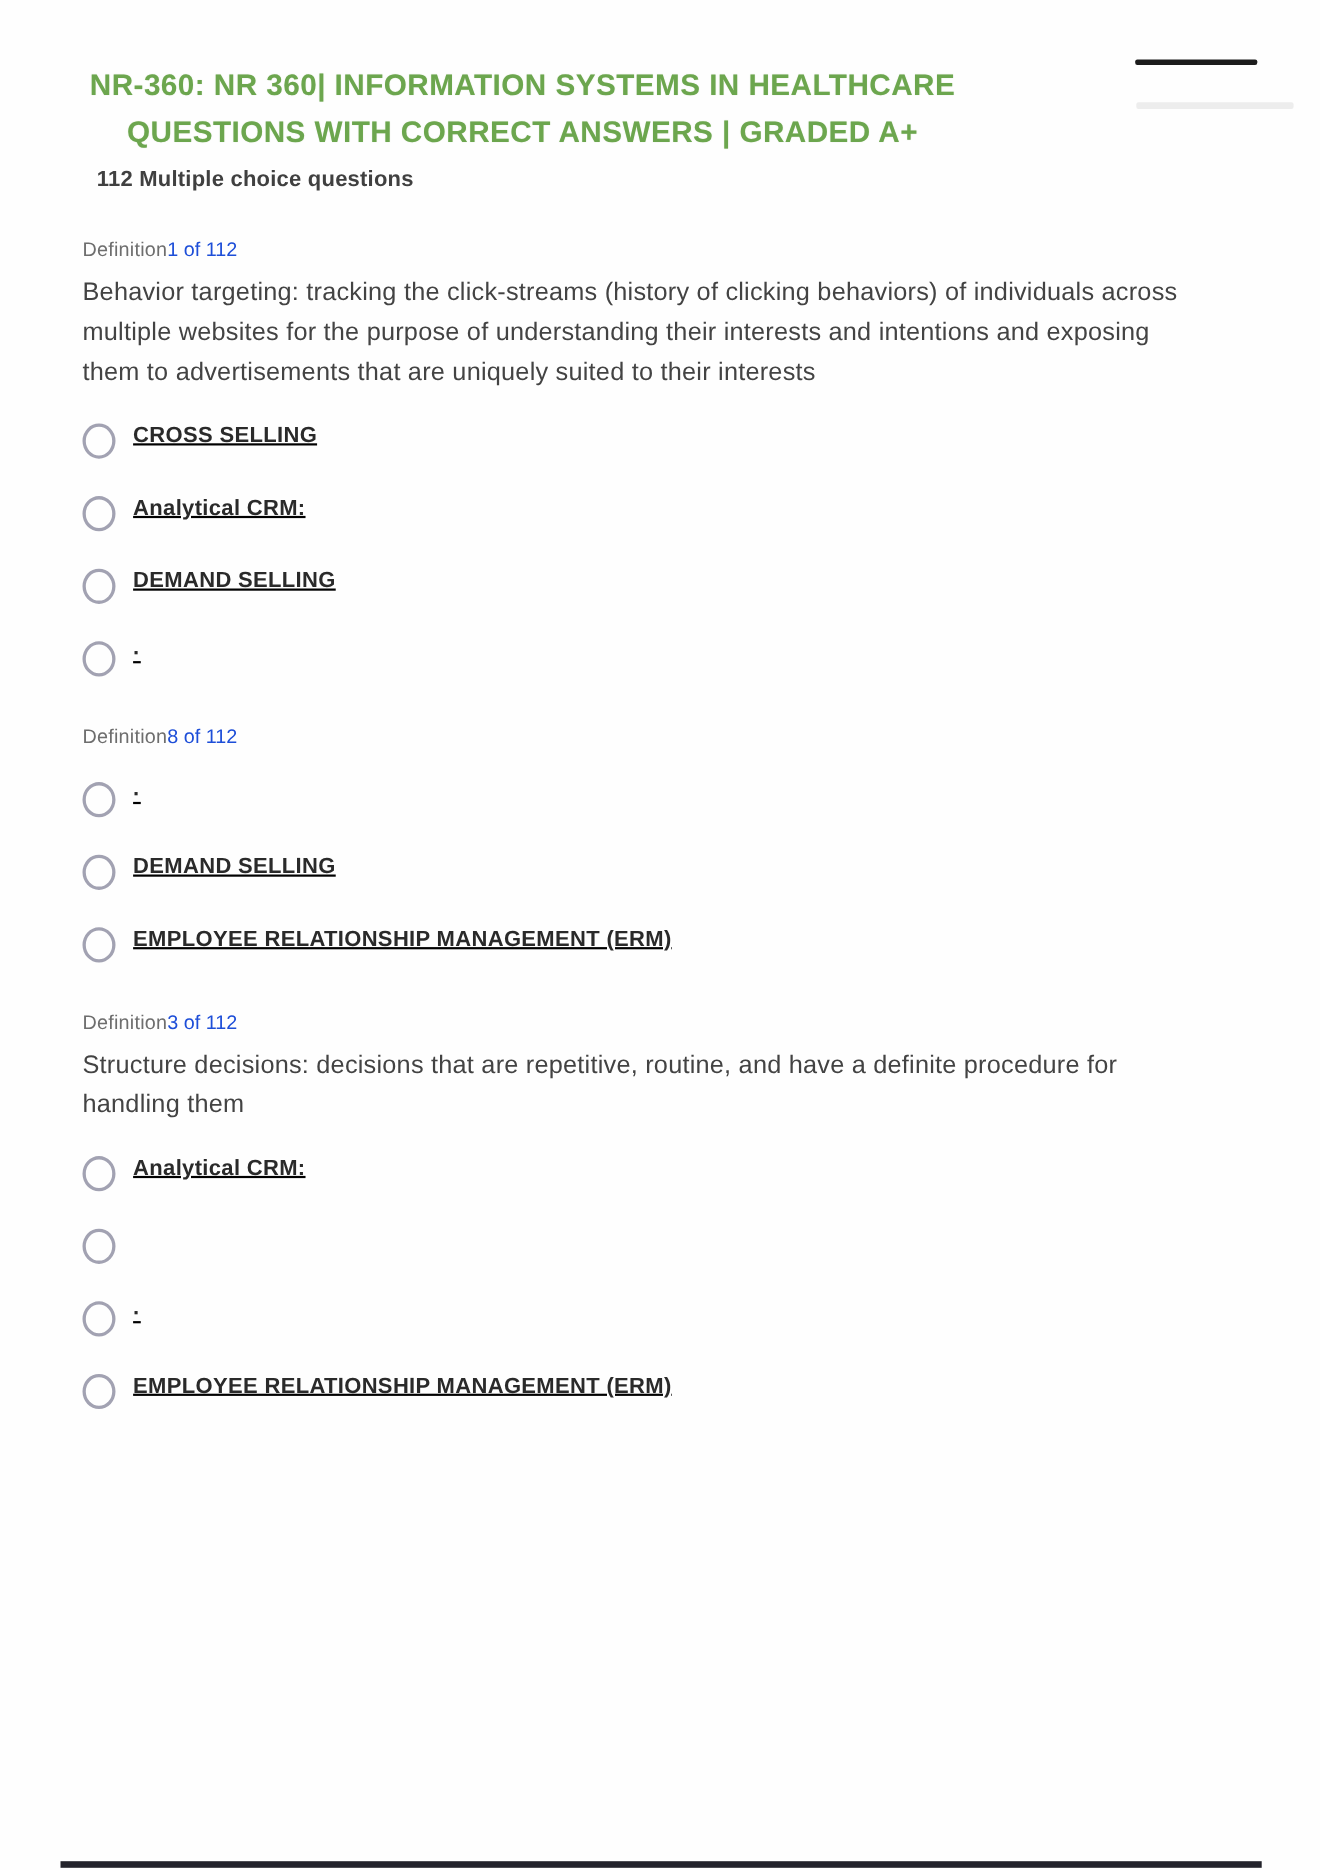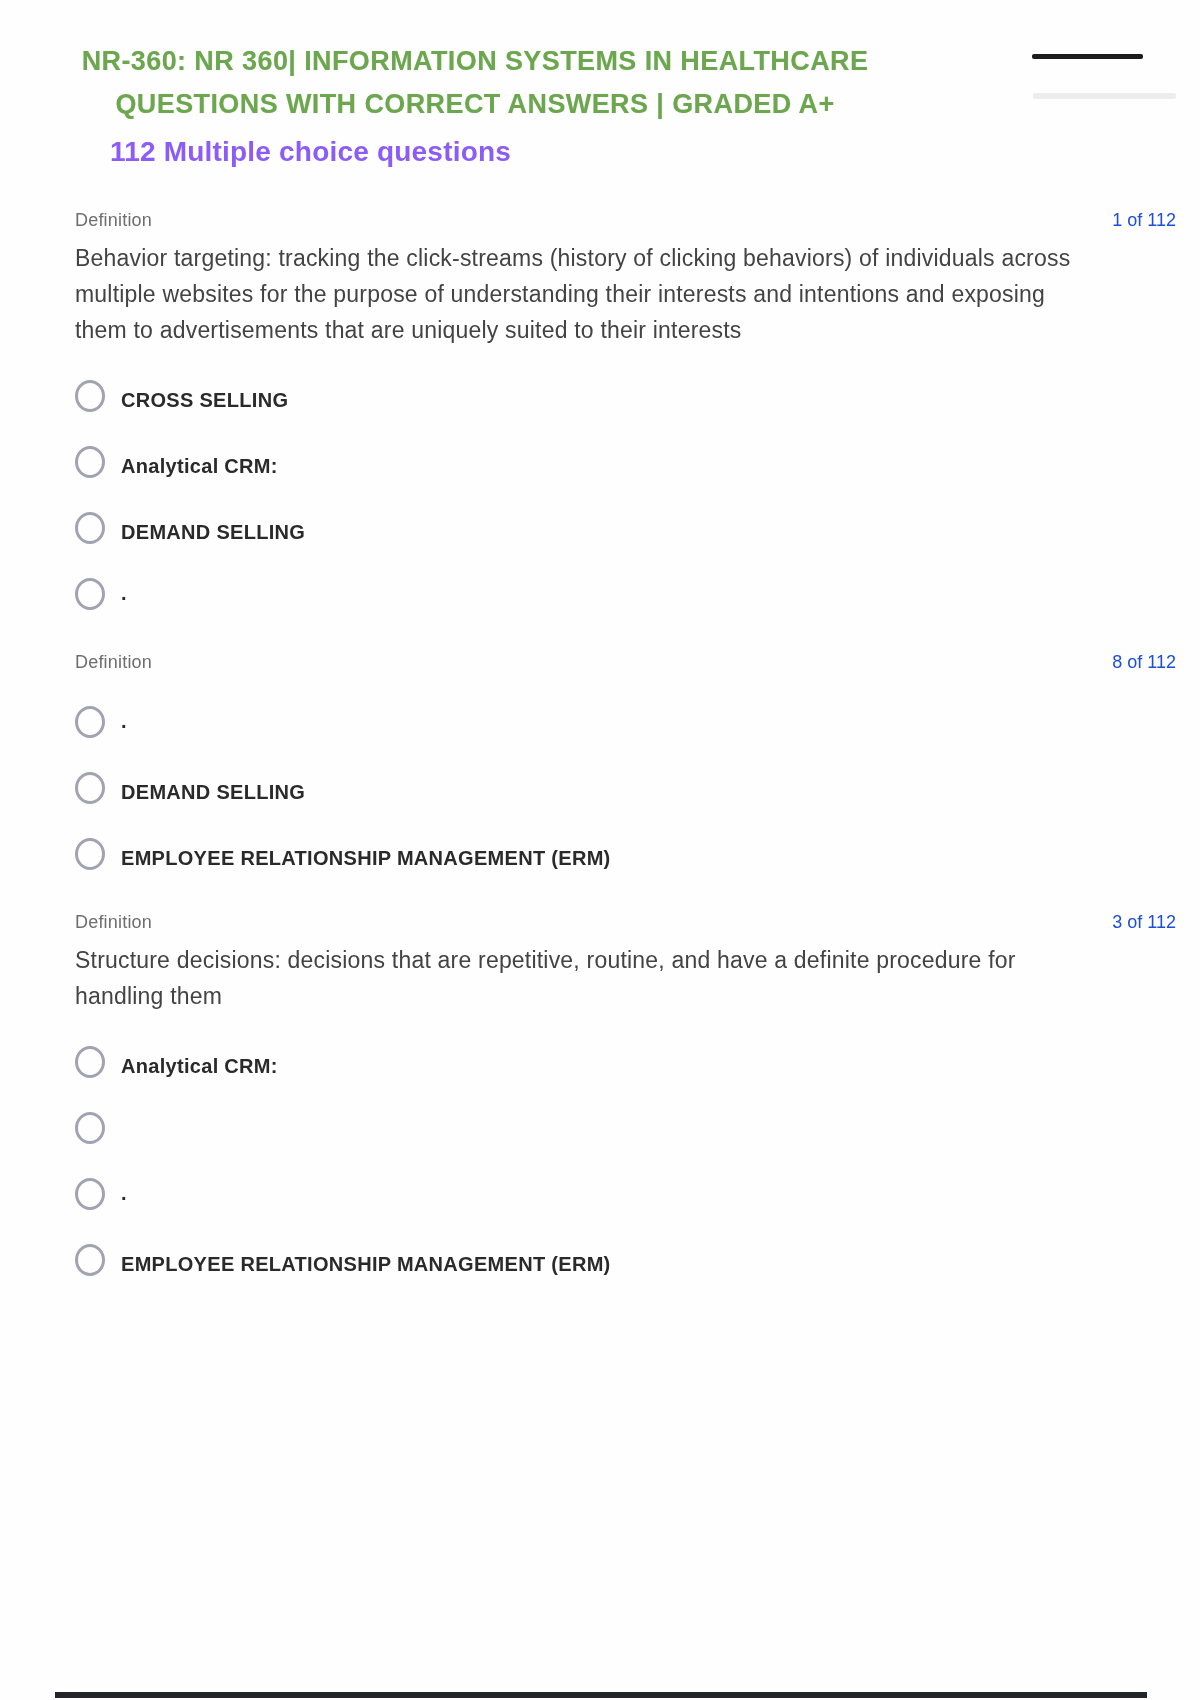--- a/index.html
+++ b/index.html
@@ -9,21 +9,21 @@
   body {
     width: 1200px;
     height: 1700px;
     position: relative;
     background: #fefefe;
     overflow: hidden;
     font-family: "Liberation Sans", sans-serif;
   }
   
   .doc-title {
-    padding-top: 40px;
+    padding-top: 56px;
     margin-left: 55px;
     width: 840px;
     text-align: center;
     color: #6CA64E;
     font-size: 27px;
     font-weight: bold;
     letter-spacing: 0.4px;
     line-height: 43px;
     text-shadow: 0 0 1px rgba(120,170,90,.35);
   }
@@ -39,36 +39,35 @@
   .deco-line-light {
     position: absolute;
     left: 1033px;
     top: 93px;
     width: 143px;
     height: 6px;
     background: #ededed;
     border-radius: 2px;
   }
   .doc-subtitle {
-    margin: 10px 0 0 110px;
-    color: #8b5cf6;
-    font-size: 28px;
+    margin: 10px 0 0 88px;
+    color: #404040;
+    font-size: 20px;
     font-weight: bold;
     letter-spacing: 0.2px;
   }
   
   .question {
     margin-left: 75px;
     margin-right: 24px;
   }
   .q-head {
     margin-top: 42px;
     height: 22px;
     display: flex;
-    justify-content: space-between;
     align-items: baseline;
   }
   .q-label {
     color: #6e6e6e;
     font-size: 18px;
     letter-spacing: 0.2px;
   }
   .q-counter {
     color: #1d4ed8;
     font-size: 18px;
@@ -82,22 +81,23 @@
     letter-spacing: 0.2px;
     white-space: pre-line;
   }
   .q-options {
     margin-top: 30px;
   }
   .option {
     height: 34px;
     margin-bottom: 32px;
     display: flex;
-    align-items: flex-end;
+    align-items: flex-start;
     cursor: pointer;
+    text-decoration: underline;
   }
   .radio {
     box-sizing: border-box;
     width: 30px;
     height: 32px;
     border: 3px solid #a2a2b2;
     border-radius: 50%;
     flex: 0 0 auto;
   }
   .opt-label {

